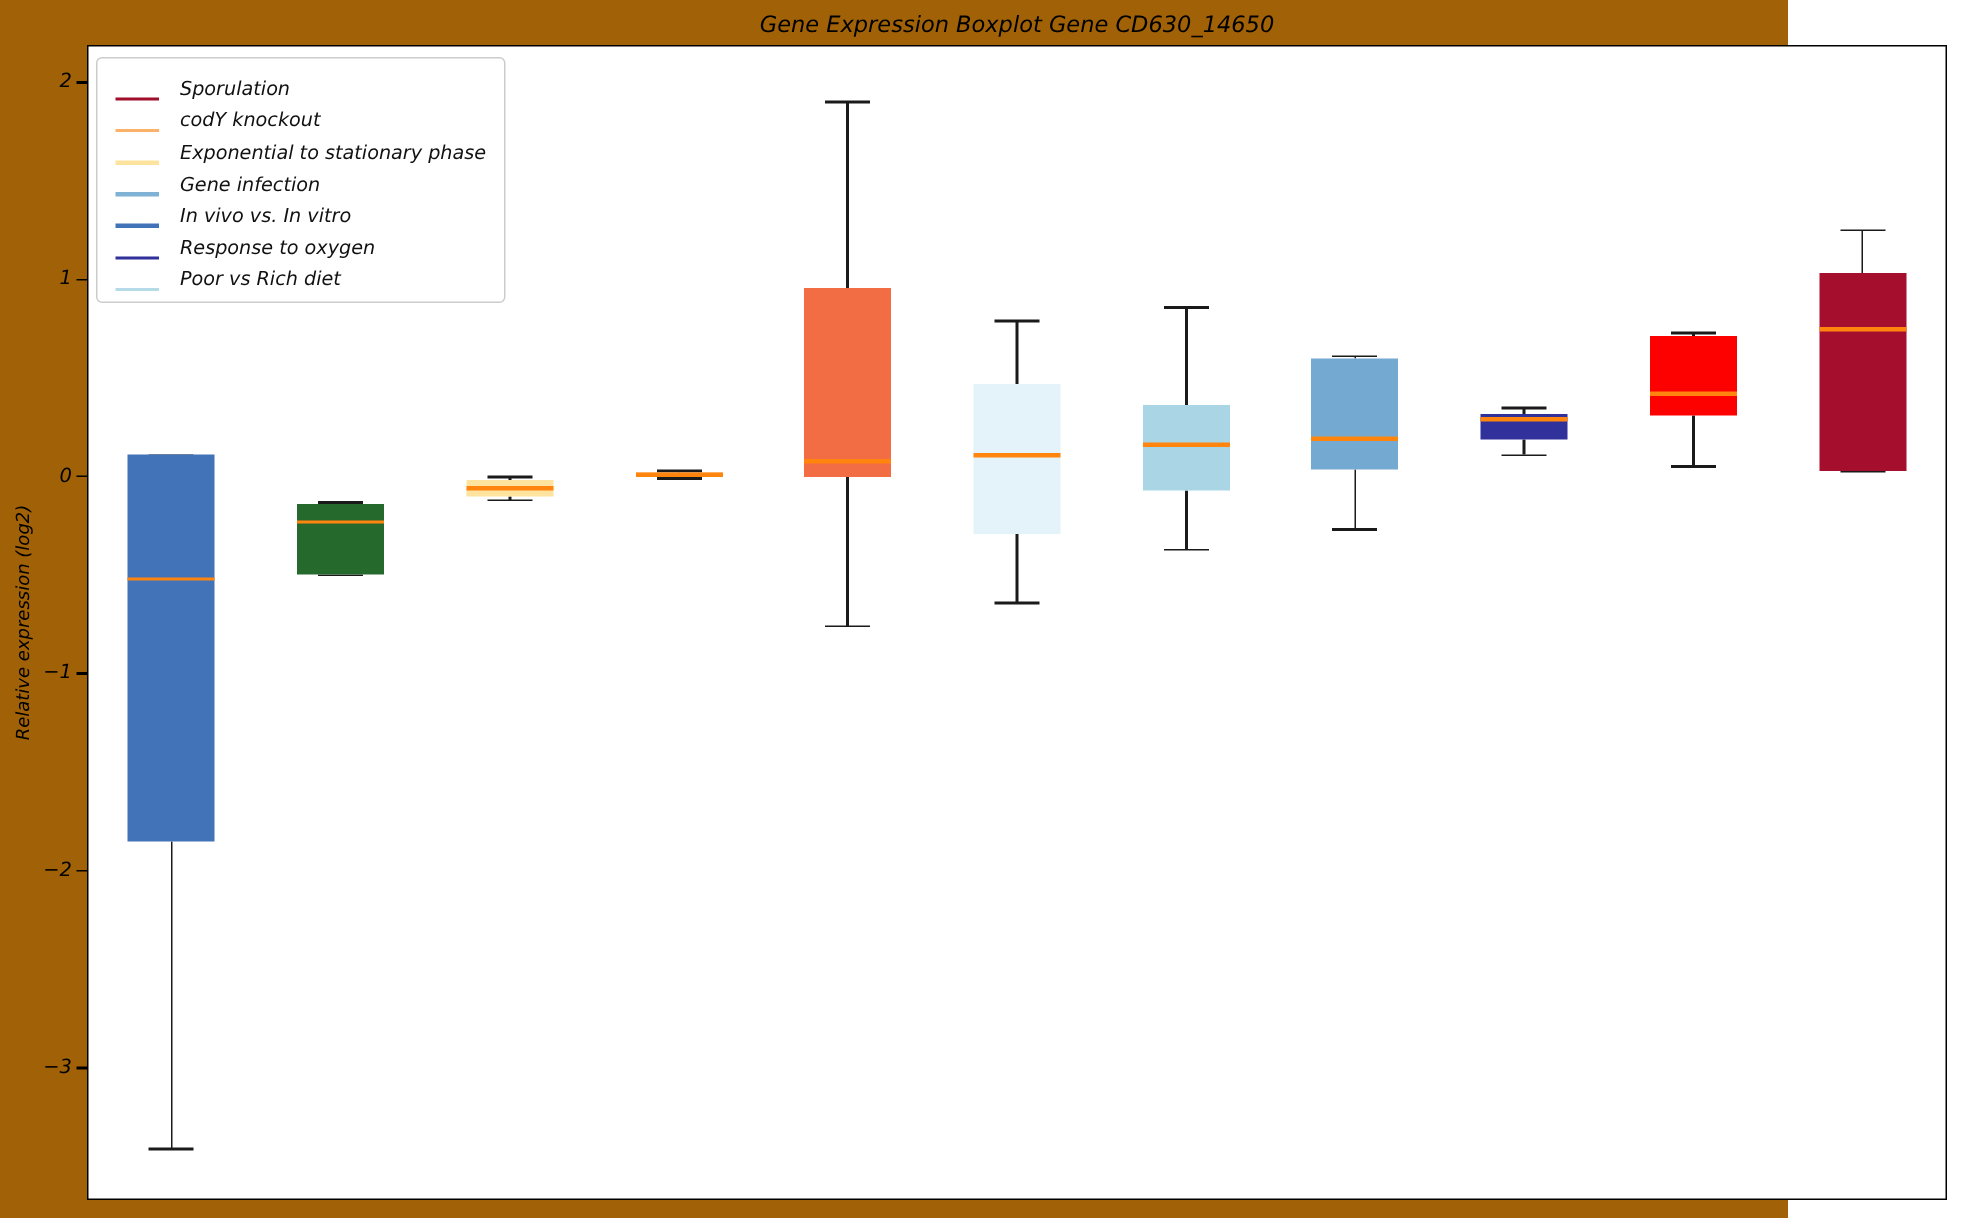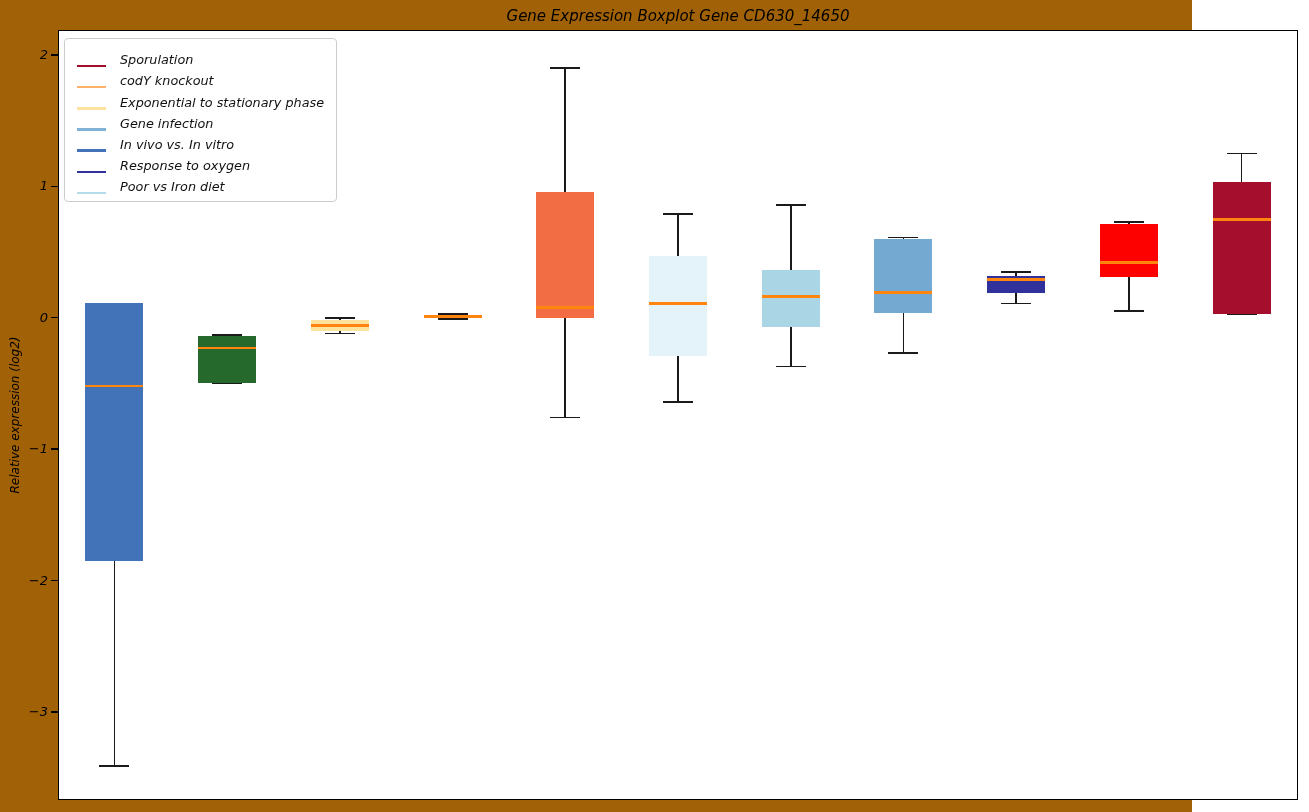--- a/index.html
+++ b/index.html
@@ -134,21 +134,21 @@
       <div class="legend-item">
         <span class="legend-swatch" style="background: rgb(66, 115, 184);"></span>
         <span class="legend-label">In vivo vs. In vitro</span>
       </div>
       <div class="legend-item">
         <span class="legend-swatch" style="background: rgb(49, 49, 155);"></span>
         <span class="legend-label">Response to oxygen</span>
       </div>
       <div class="legend-item">
         <span class="legend-swatch" style="background: rgb(181, 219, 233);"></span>
-        <span class="legend-label">Poor vs Iron diet</span>
+        <span class="legend-label">Poor vs Rich diet</span>
       </div>
     </div>
 <div class="ytick-mark" style="left: 51px; top: 54.2659px;"></div>
     <div class="ytick-label" style="top: 45.9659px;">2</div>
     <div class="ytick-mark" style="left: 51px; top: 185.665px;"></div>
     <div class="ytick-label" style="top: 177.365px;">1</div>
     <div class="ytick-mark" style="left: 51px; top: 317.065px;"></div>
     <div class="ytick-label" style="top: 308.765px;">0</div>
     <div class="ytick-mark" style="left: 51px; top: 448.464px;"></div>
     <div class="ytick-label" style="top: 440.164px;">−1</div>

